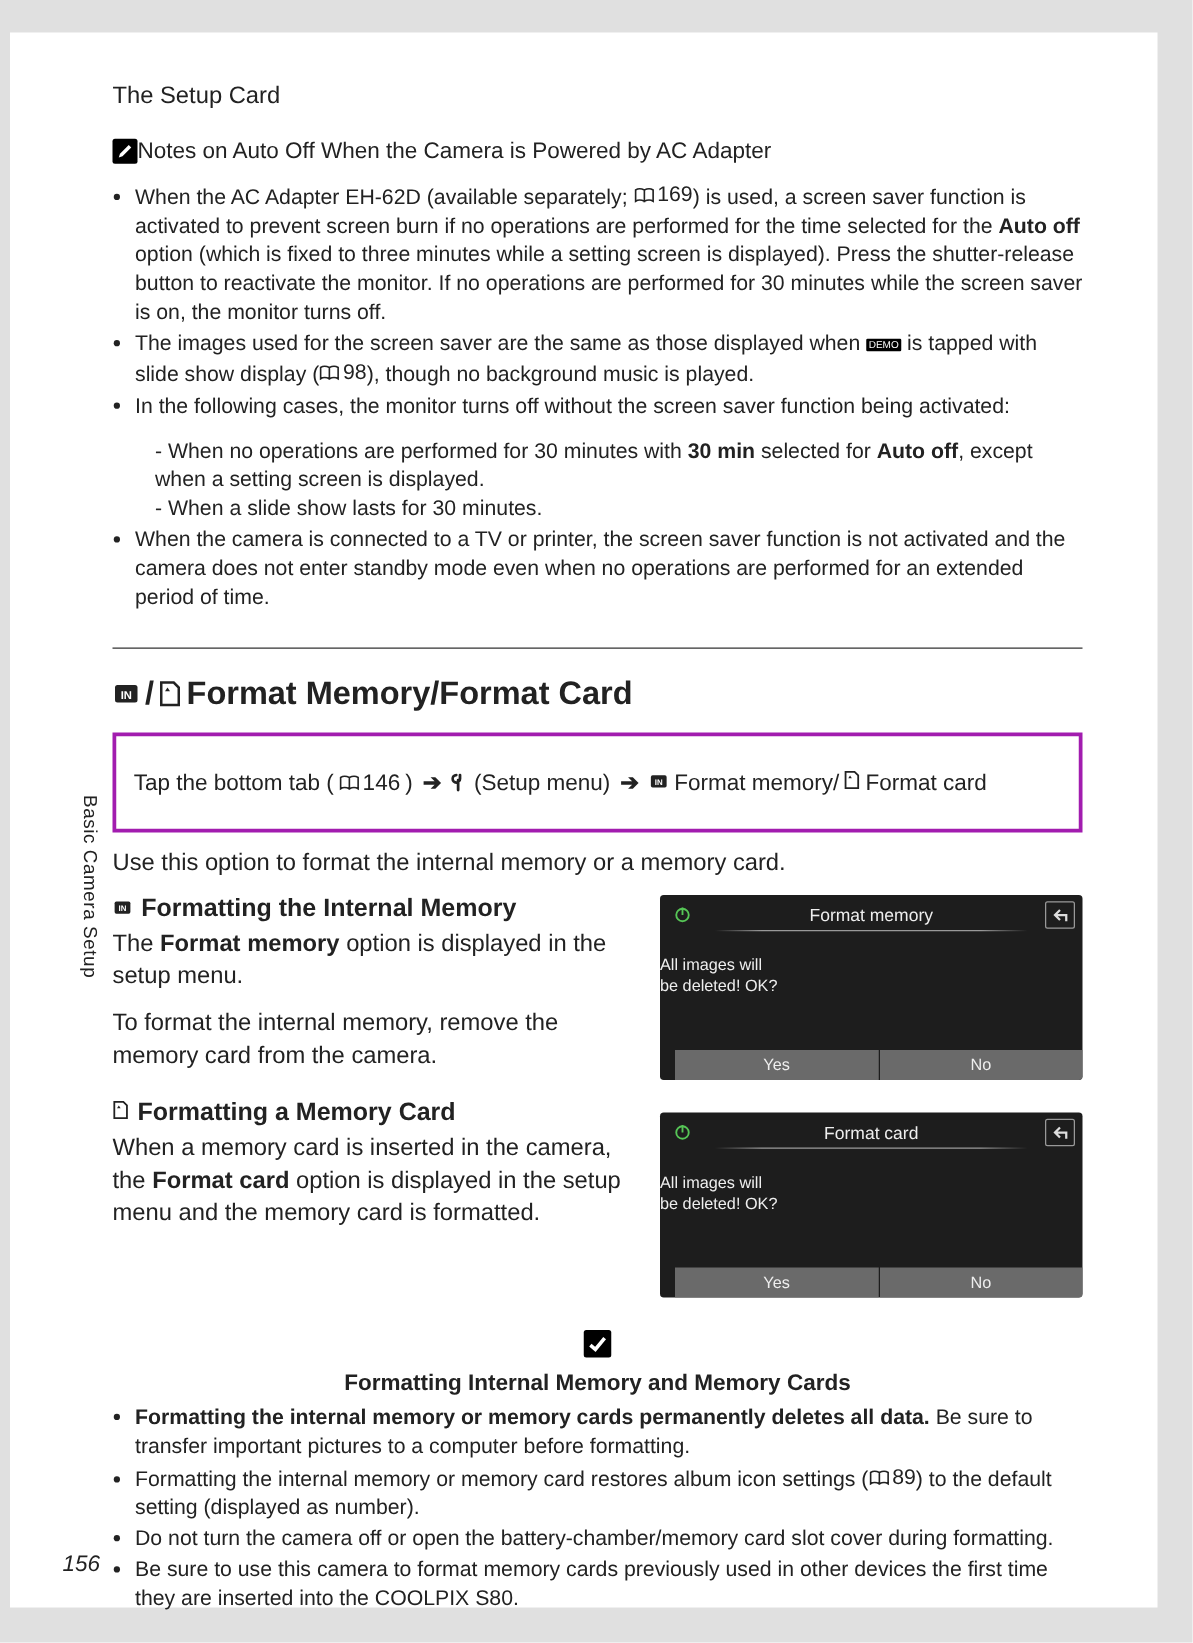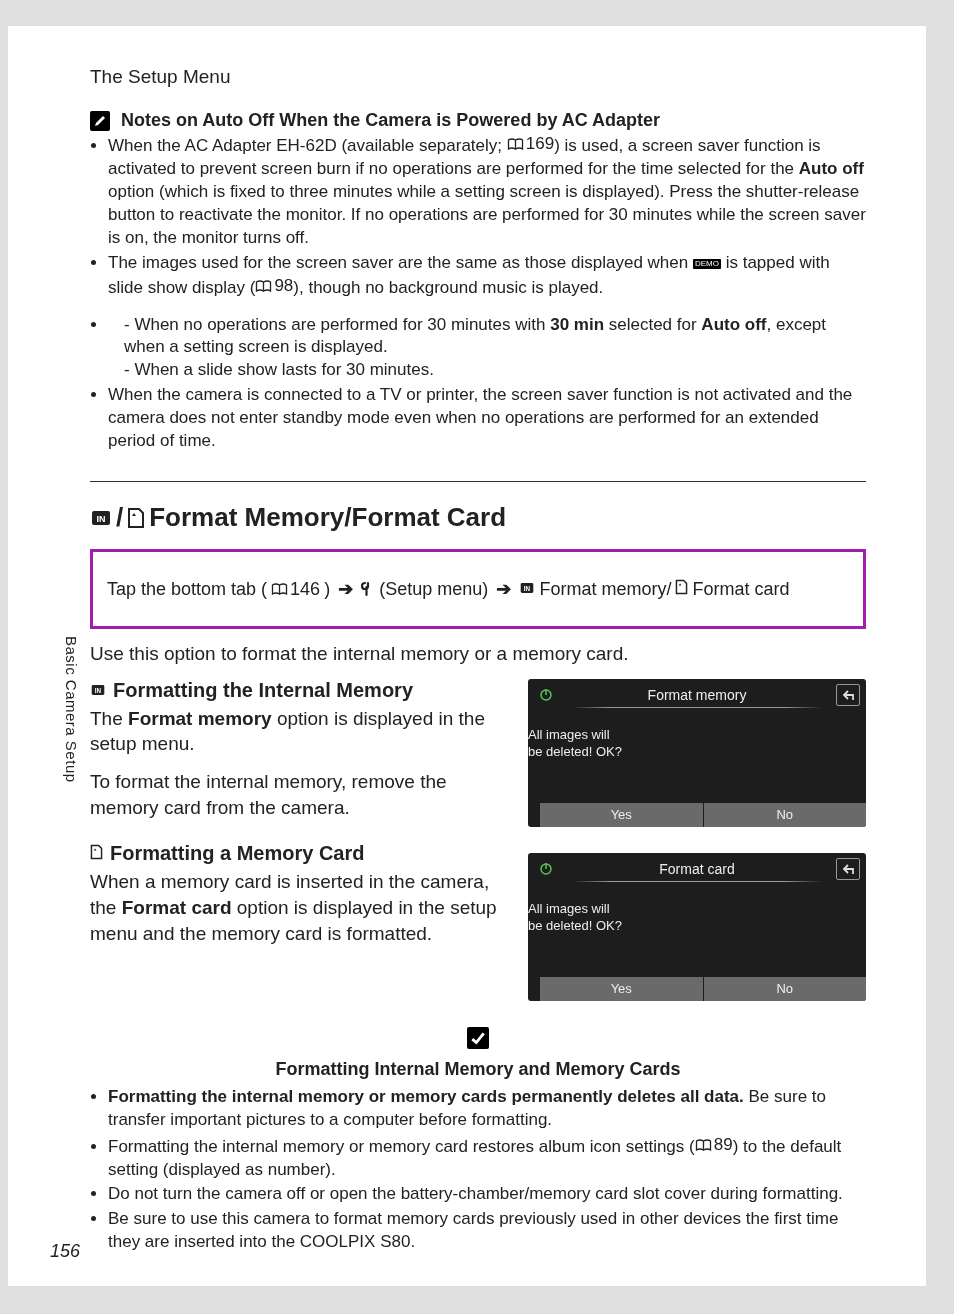--- a/index.html
+++ b/index.html
@@ -39,24 +39,24 @@
     text-orientation: mixed;
     letter-spacing: 0.5px;
   }
   .header-chapter {
     font-size: 19px;
     margin-bottom: 22px;
   }
   .note-heading {
     display: flex;
     align-items: center;
-    gap: 11px;
-    font-weight: bold;
+    gap: 0;
+    font-weight: normal;
     font-size: 18px;
-    margin-bottom: 2px;
+    margin-bottom: 14px;
   }
   .pencil-icon {
     width: 20px;
     height: 20px;
     background: #000;
     border-radius: 2px;
     display: inline-flex;
     align-items: center;
     justify-content: center;
   }
@@ -267,21 +267,21 @@
     </g>
   </defs>
 </svg>
 
 <div class="side-tab"></div>
 
 <div class="page">
 
   <div class="side-label">Basic Camera Setup</div>
 
-  <div class="header-chapter">The Setup Menu</div>
+  <div class="header-chapter">The Setup Card</div>
 
   <div class="note-heading">
     <span class="pencil-icon">
       <svg viewBox="0 0 14 14">
           <path d="M2 12 L3 9 L10 2 L12 4 L5 11 Z" fill="#fff"></path>
         </svg>
     </span>
     <span>Notes on Auto Off When the Camera is Powered by AC Adapter</span>
   </div>
 
@@ -296,20 +296,21 @@
     </li>
     <li>
       <span>The images used for the screen saver are the same as those displayed when </span><span class="demo-icon">DEMO</span><span> is tapped with slide show display (</span><span class="book-ref">
           <svg viewBox="0 0 16 13">
             <use href="#book"></use>
           </svg> 
           <span>98</span>
         </span><span>), though no background music is played.</span>
     </li>
     <li>
+      <span>In the following cases, the monitor turns off without the screen saver function being activated:</span>
       <ul class="sub">
         <li><span>When no operations are performed for 30 minutes with </span><span class="bold">30 min</span><span> selected for </span><span class="bold">Auto off</span><span>, except when a setting screen is displayed.</span></li>
         <li>When a slide show lasts for 30 minutes.</li>
       </ul>
     </li>
     <li>When the camera is connected to a TV or printer, the screen saver function is not activated and the camera does not enter standby mode even when no operations are performed for an extended period of time.</li>
   </ul>
 
   <hr class="divider">
 

